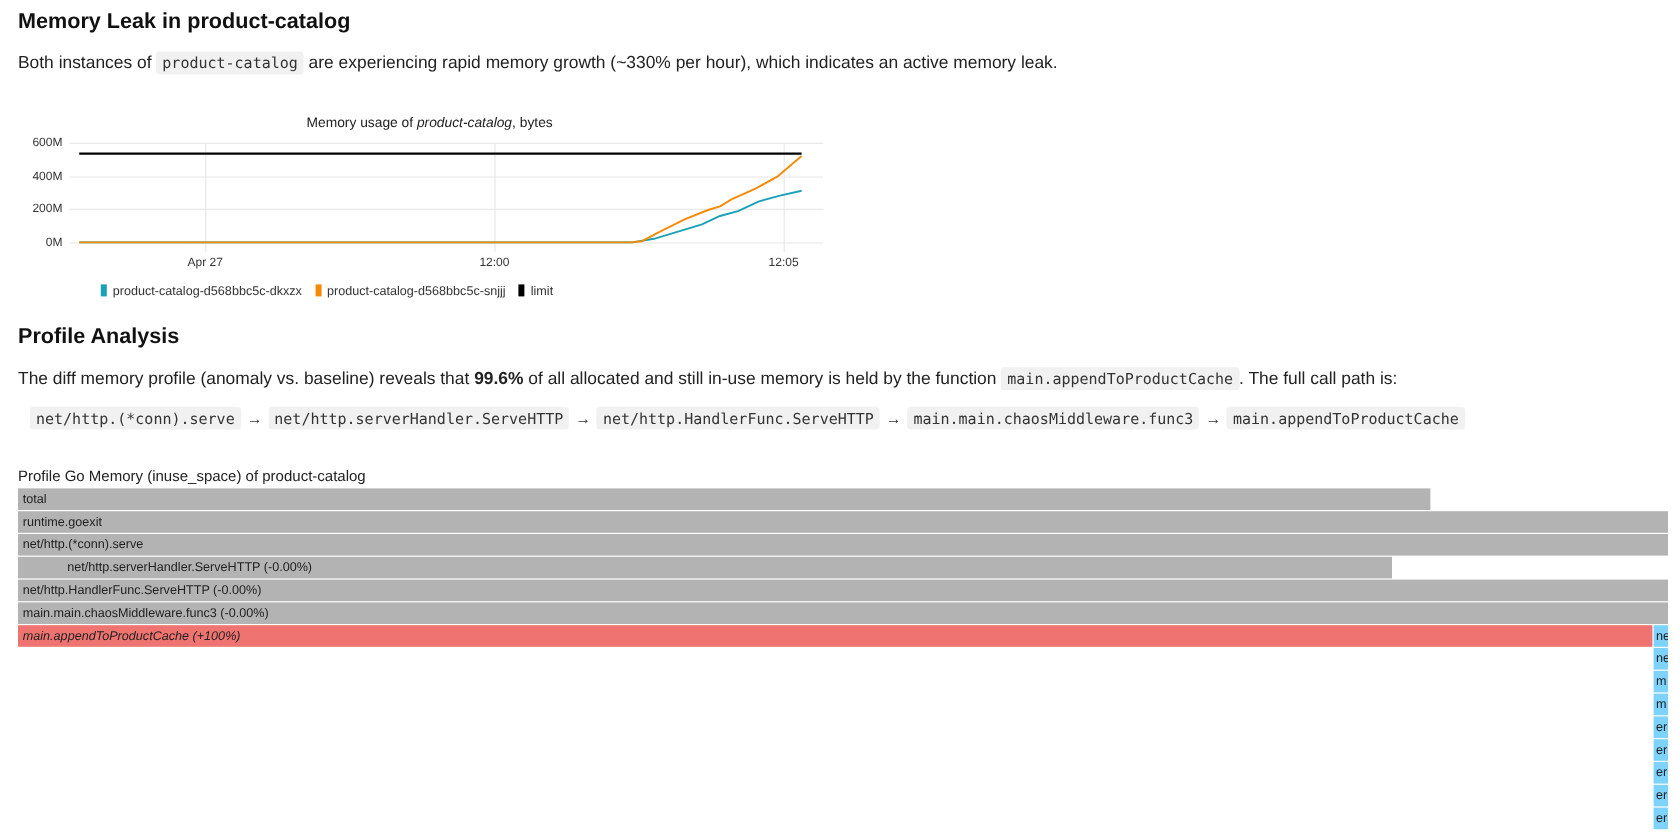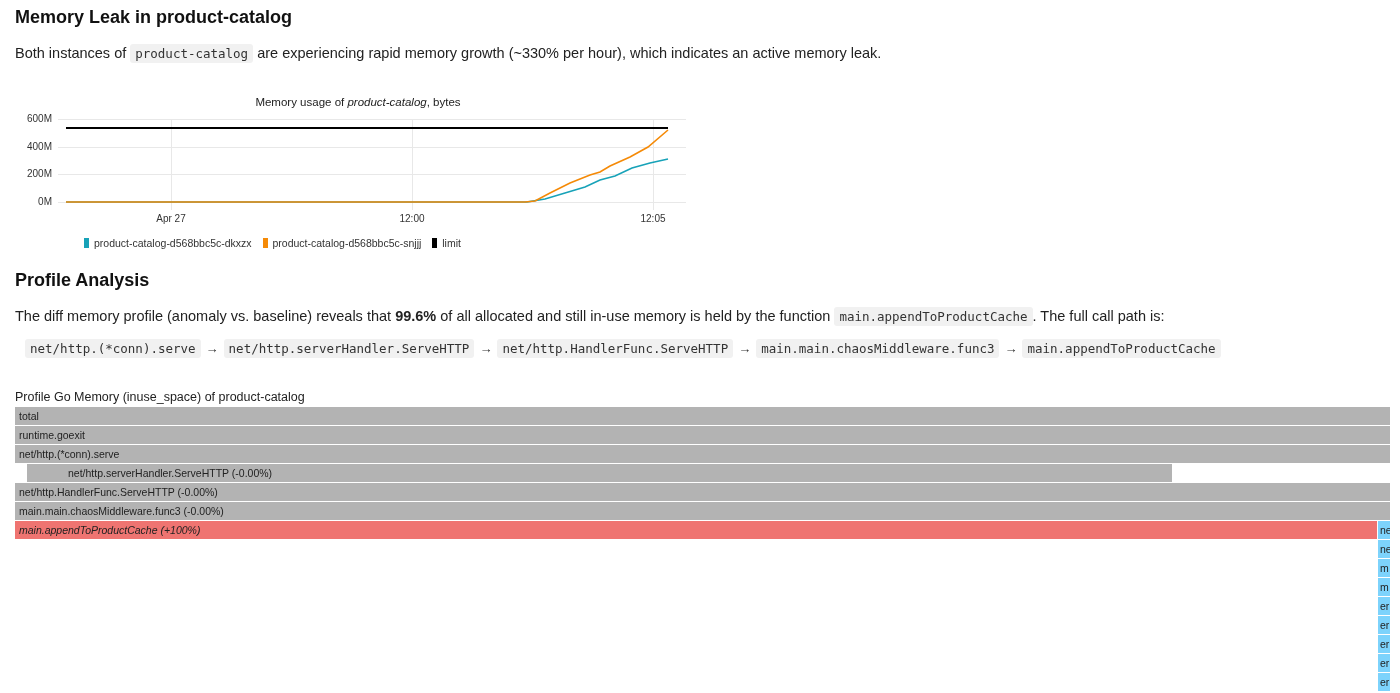--- a/index.html
+++ b/index.html
@@ -79,24 +79,24 @@
 
 <h2 class="h2" style="top:270px;">Profile Analysis</h2>
 <p class="para" style="top:308px;"><span>The diff memory profile (anomaly vs. baseline) reveals that </span><b>99.6%</b><span> of all allocated and still in-use memory is held by the function </span><code class="inline">main.appendToProductCache</code><span>. The full call path is:</span></p>
 
 <div class="path-row">
   <code class="inline">net/http.(*conn).serve</code><span class="arrow">→</span><code class="inline">net/http.serverHandler.ServeHTTP</code><span class="arrow">→</span><code class="inline">net/http.HandlerFunc.ServeHTTP</code><span class="arrow">→</span><code class="inline">main.main.chaosMiddleware.func3</code><span class="arrow">→</span><code class="inline">main.appendToProductCache</code>
 </div>
 
 <div class="fg-title">Profile Go Memory (inuse_space) of product-catalog</div>
 <div class="fg">
-  <div class="fg-row gray" style="top:0px;  left:0; width:1375px;">total</div>
+  <div class="fg-row gray" style="top:0px;  left:0; width:1177px;">total</div>
   <div class="fg-row gray" style="top:19px; left:0; width:1375px;">runtime.goexit</div>
   <div class="fg-row gray" style="top:38px; left:0; width:1375px;">net/http.(*conn).serve</div>
-  <div class="fg-row gray" style="top:57px; left:12px; width:1145px;padding-left:41px;">net/http.serverHandler.ServeHTTP (-0.00%)</div>
+  <div class="fg-row gray" style="top:57px; left:0; width:1145px;padding-left:41px;">net/http.serverHandler.ServeHTTP (-0.00%)</div>
   <div class="fg-row gray" style="top:76px; left:0; width:1375px;">net/http.HandlerFunc.ServeHTTP (-0.00%)</div>
   <div class="fg-row gray" style="top:95px; left:0; width:1375px;">main.main.chaosMiddleware.func3 (-0.00%)</div>
   <div class="fg-row red" style="top:114px; left:0; width:1362px;font-style:italic;">main.appendToProductCache (+100%)</div>
 
   <div class="fg-row green" style="top:114px; left:1363px; width:12px; padding-left:2px;">ne</div>
   <div class="fg-row green" style="top:133px; left:1363px; width:12px; padding-left:2px;">ne</div>
   <div class="fg-row green" style="top:152px; left:1363px; width:12px; padding-left:2px;">m</div>
   <div class="fg-row green" style="top:171px; left:1363px; width:12px; padding-left:2px;">m</div>
   <div class="fg-row green" style="top:190px; left:1363px; width:12px; padding-left:2px;">er</div>
   <div class="fg-row green" style="top:209px; left:1363px; width:12px; padding-left:2px;">er</div>

